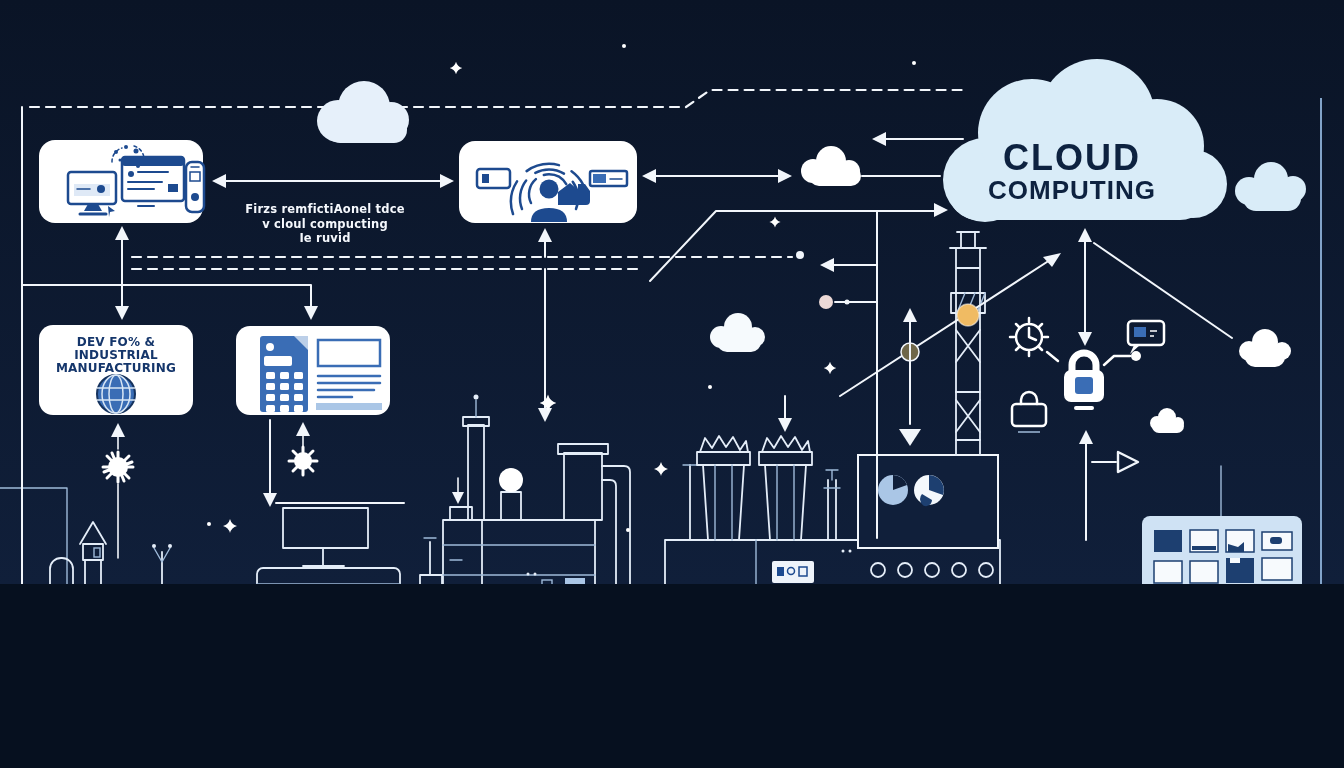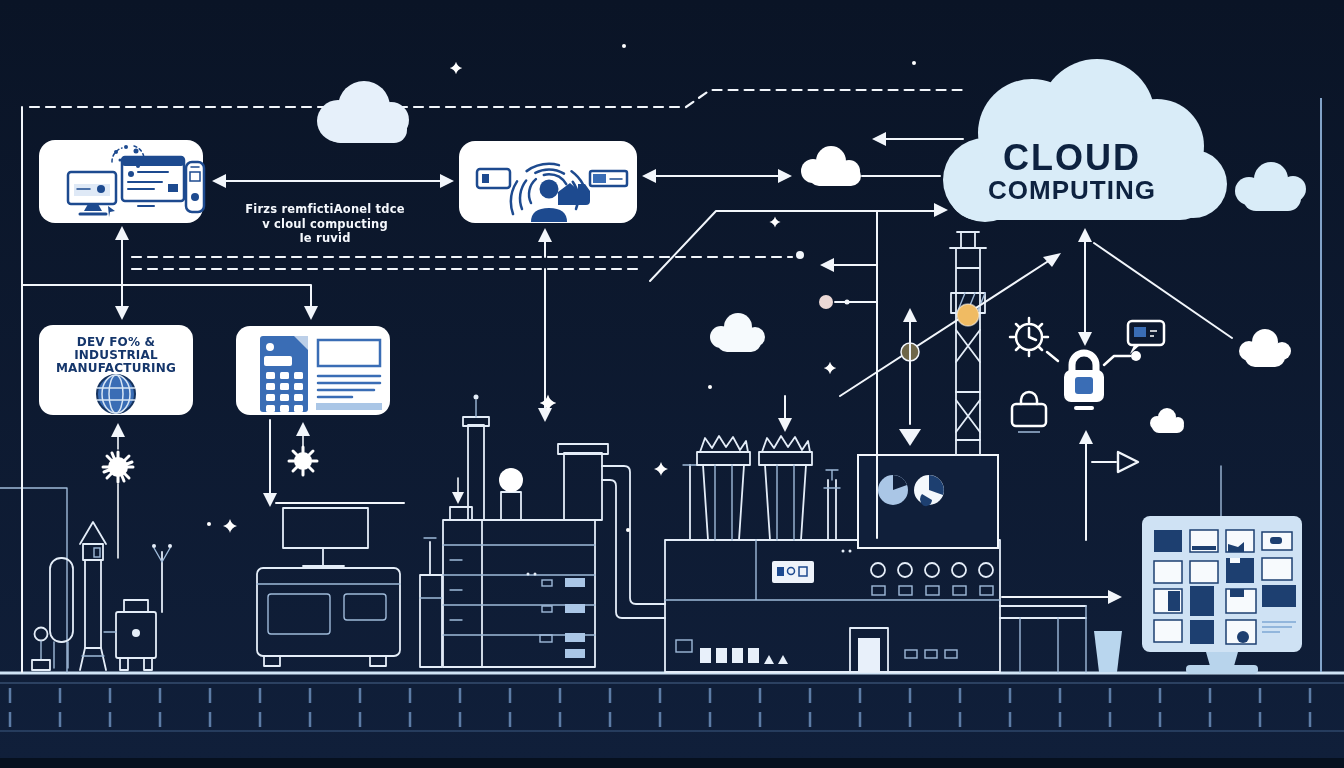--- a/index.html
+++ b/index.html
@@ -5,21 +5,21 @@
   html,body{margin:0;padding:0;background:#06101f;}
   :root{
     --bg_top:#0a1426; --bg_bottom:#101f3a;
     --line:#f2f6fb; --factory_line:#e4edf8; --factory_dim:#9fbad9;
     --cloud_fill:#d9ecf8; --cloud_soft:#e6f0fa; --cloud_white:#ffffff;
     --card:#ffffff; --icon_navy:#1d4a8f; --icon_blue:#3a6db5; --icon_light:#aac6e6;
     --text_navy:#0d2240; --caption:#f5f8fd;
     --accent_orange:#f0bb63; --accent_olive:#6f6749; --accent_pink:#ecd9d6;
     --ground:#cfe3f5; --tick:#5d7ca6; --screen_fill:#cfe2f4; --screen_dark:#1d3f70;
   }
-  .stage{position:relative;width:1344px;height:758px;overflow:hidden;
+  .stage{position:relative;width:1344px;height:584px;overflow:hidden;
          background:linear-gradient(180deg,var(--bg_top),var(--bg_bottom));}
   svg{position:absolute;left:0;top:0;}
   .ln{stroke:var(--line);stroke-width:2;fill:none;stroke-linecap:round;stroke-linejoin:round}
   .lnt{stroke:var(--line);stroke-width:1.6;fill:none;stroke-linecap:round}
   .lnd{stroke:var(--line);stroke-width:2.2;fill:none;stroke-linecap:round;stroke-dasharray:9 7}
   .af{fill:var(--line);stroke:none}
   .ao{fill:none;stroke:var(--line);stroke-width:2.4;stroke-linejoin:round}
   .fw{stroke:var(--factory_line);stroke-width:1.8;fill:none;stroke-linecap:round;stroke-linejoin:round}
   .fd{stroke:var(--factory_dim);stroke-width:1.4;fill:none;stroke-linecap:round}
   .lt{fill:var(--icon_light)}

